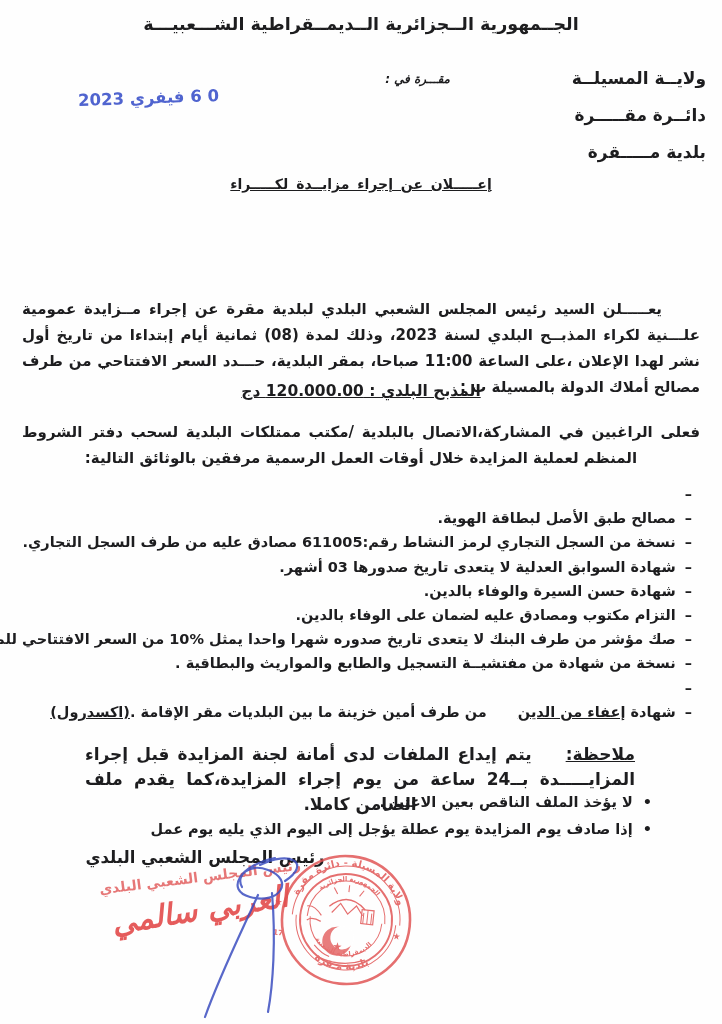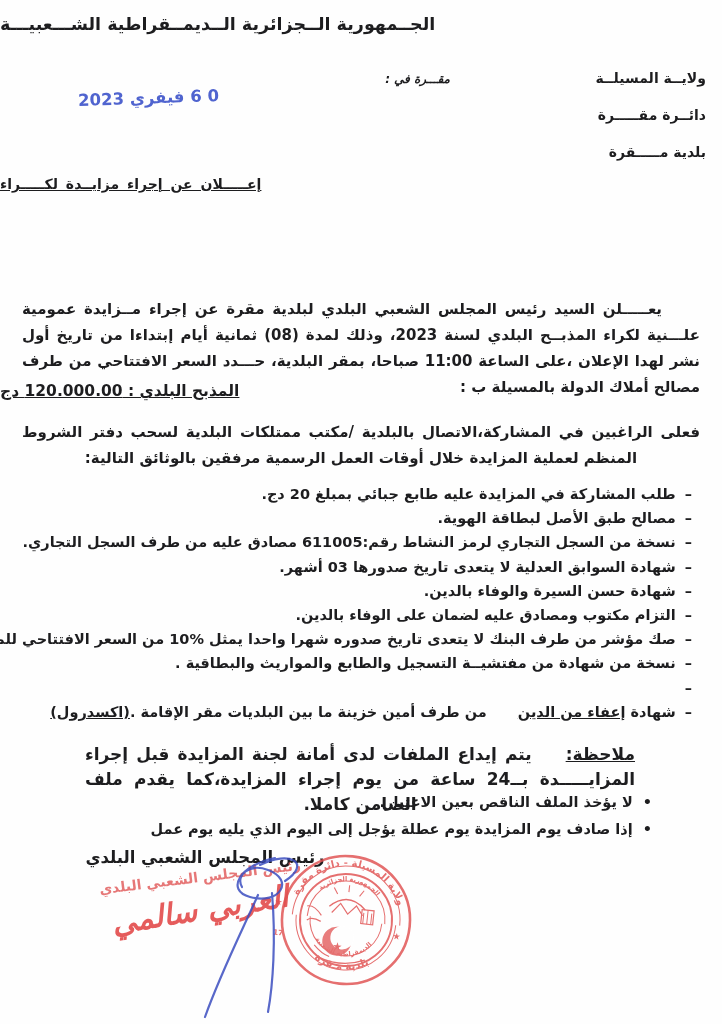--- a/index.html
+++ b/index.html
@@ -2,23 +2,23 @@
 <html lang="ar" dir="rtl"><head>
 <meta charset="utf-8">
 <style>
   html,body{margin:0;padding:0;background:#ffffff;}
   .page{
     position:relative;width:722px;height:1024px;background:#fefefe;overflow:hidden;
     font-family:"DejaVu Sans","Liberation Sans",sans-serif;
     color:#1d1d1f;font-weight:bold;direction:rtl;
   }
   .abs{position:absolute;}
-  .center{left:0;right:0;text-align:left;}
+  .center{left:0;right:0;text-align:center;}
   .republic{top:14px;font-size:17.5px;letter-spacing:.5px;}
-  .hdr-right{top:60px;right:16px;font-size:14px;line-height:37px;}
+  .hdr-right{top:60px;right:16px;font-size:17px;line-height:37px;}
   .place-date{top:72px;left:330px;width:120px;font-size:12px;font-style:italic;}
   .date-stamp{
     top:88px;left:78px;width:170px;color:#5064cf;font-size:16.5px;
     transform:rotate(-2deg);letter-spacing:1.5px;text-align:left;direction:rtl;
   }
   .title1{top:176px;font-size:14px;word-spacing:3px;text-decoration:underline;}
   .title2{top:226px;font-size:20px;word-spacing:2px;}
   .para{right:22px;left:22px;font-size:15px;line-height:26px;text-align:justify;}
   .intro{top:296px;text-indent:38px;}
   .price{top:382px;font-size:15.5px;text-decoration:underline;}
@@ -63,21 +63,20 @@
 
   <div class="abs para intro">يعـــــلن السيد رئيس المجلس الشعبي البلدي لبلدية مقرة عن إجراء مــزايدة عمومية علـــنية لكراء المذبــح البلدي لسنة 2023، وذلك لمدة (08) ثمانية أيام إبتداءا من تاريخ أول نشر لهدا الإعلان ،على الساعة 11:00 صباحا، بمقر البلدية، حـــدد السعر الافتتاحي من طرف مصالح أملاك الدولة  بالمسيلة ب :</div>
 
   <div class="abs center price">المذبح البلدي : 120.000.00 دج</div>
 
   <div class="abs para participation">فعلى الراغبين في المشاركة،الاتصال بالبلدية /مكتب ممتلكات البلدية لسحب دفتر الشروط المنظم لعملية المزايدة خلال أوقات العمل الرسمية مرفقين بالوثائق التالية:</div>
 
   <div class="abs doc-list">
     <div class="doc-item">
         <span class="dash">–</span>
-        <span>طلب المشاركة في المزايدة عليه طابع جبائي بمبلغ 20 دج.</span>
       </div>
     <div class="doc-item">
         <span class="dash">–</span>
         <span>مصالح طبق الأصل لبطاقة الهوية.</span>
       </div>
     <div class="doc-item">
         <span class="dash">–</span>
         <span>نسخة من السجل التجاري لرمز النشاط رقم:611005 مصادق عليه من طرف السجل التجاري.</span>
       </div>
     <div class="doc-item">

